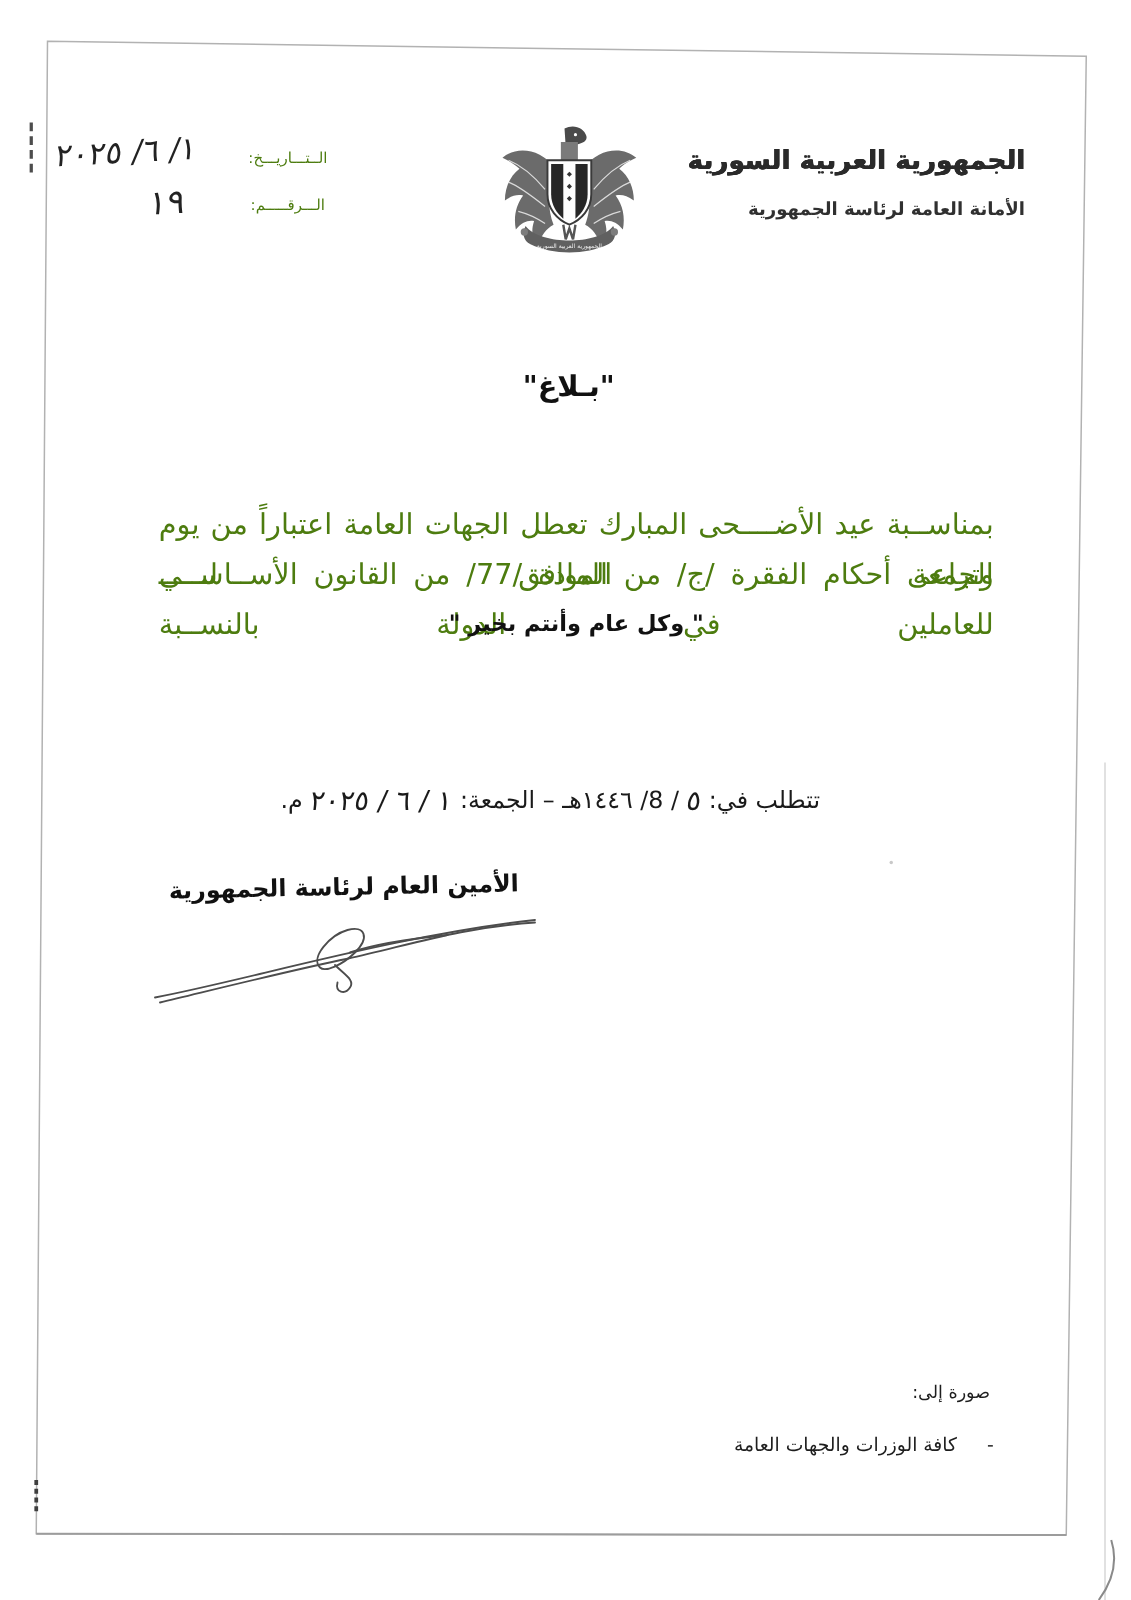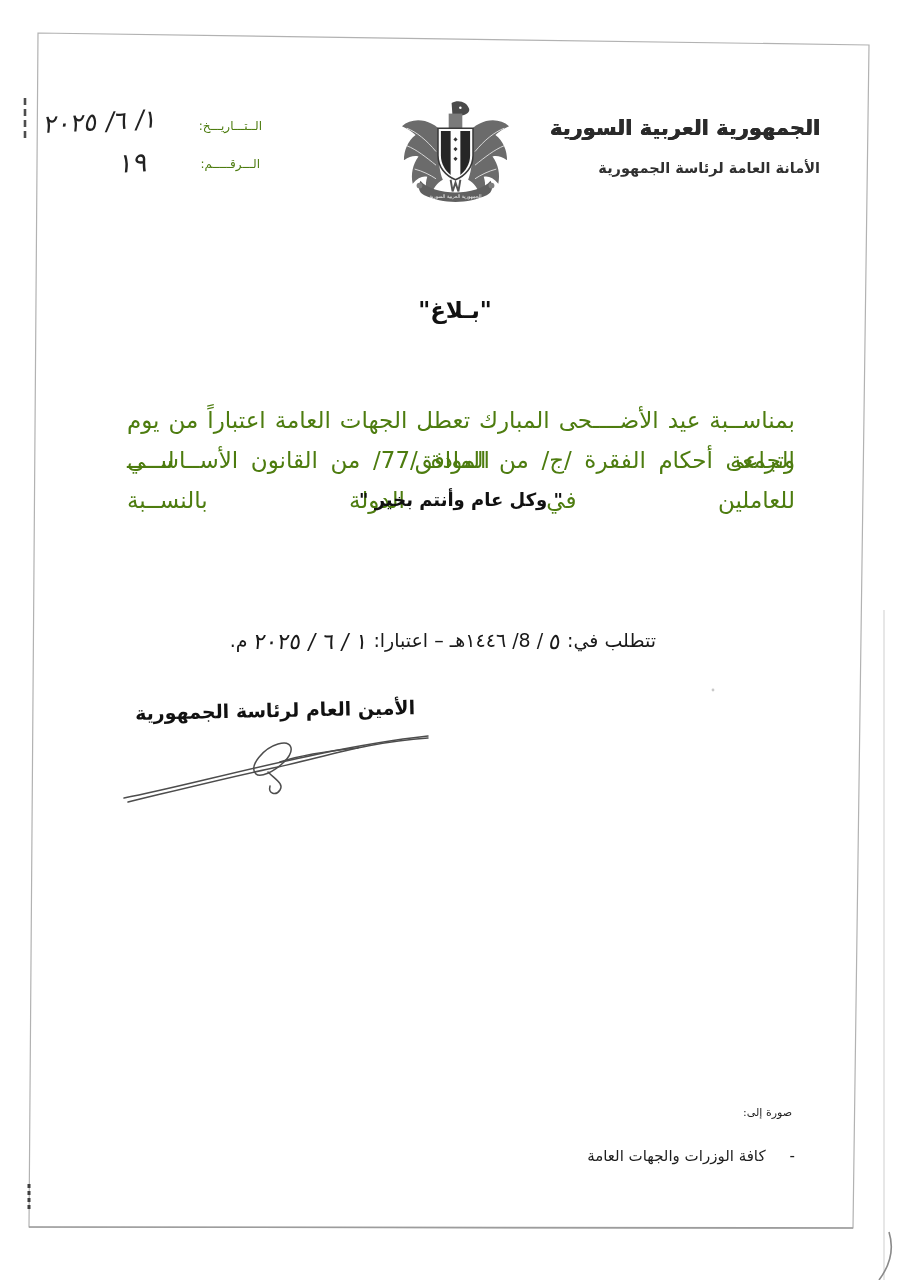--- a/index.html
+++ b/index.html
@@ -56,21 +56,21 @@
     right:249px;top:629px;font-size:19px;color:#1a1a1a;
     direction:rtl;white-space:nowrap;
   }
   .sig-title{
     left:135px;top:699px;font-size:19px;font-weight:bold;color:#111;
     direction:rtl;white-space:nowrap;transform:rotate(-1.2deg);
   }
   .sig-svg{left:118px;top:724px;}
 
   
-  .copy-label{right:113px;top:1106px;font-size:11px;color:#1e1e1e;direction:rtl;}
+  .copy-label{right:113px;top:1106px;font-size:14px;color:#1e1e1e;direction:rtl;}
   .copy-item{
     right:110px;top:1147px;font-size:15px;color:#1e1e1e;
     direction:rtl;display:flex;gap:24px;align-items:baseline;white-space:nowrap;
   }
 </style>
 </head>
 <body>
 
 <div class="screen">
 
@@ -129,21 +129,21 @@
     <div class="bodyline justify">بمناســبة عيد الأضــــحى المبارك تعطل الجهات العامة اعتباراً من يوم الجمعة الموافق لــــــ</div>
     <div class="bodyline justify">وتراعى أحكام الفقرة /ج/ من المادة /77/ من القانون الأســاســي للعاملين في الدولة بالنســبة</div>
     <div class="greeting">" وكل عام وأنتم بخير "</div>
   </div>
 
   <div class="abs dateline">
     <span>تتطلب في:</span>
     <span class="hand-sm">٥</span>
     <span>/ 8/ ١٤٤٦هـ</span>
     <span>–</span>
-    <span>اعتبارا:</span>
+    <span>الجمعة:</span>
     <span class="hand-sm">١ / ٦ / ٢٠٢٥</span>
     <span>م.</span>
   </div>
 
   <div class="abs sig-title">الأمين العام لرئاسة الجمهورية</div>
   <svg class="abs sig-svg" width="320" height="82" viewBox="0 0 320 82">
     <g fill="none" stroke="#4d4d4d" stroke-width="1.5" stroke-linecap="round">
       <path d="M6,74 C80,60 200,24 310,12"></path>
       <path d="M310,14 C250,18 210,32 160,43 C120,51 60,66 10,78"></path>
       <path d="M138,50 C130,42 146,24 160,20 C174,16 178,26 166,38 C156,48 142,54 138,50"></path>

